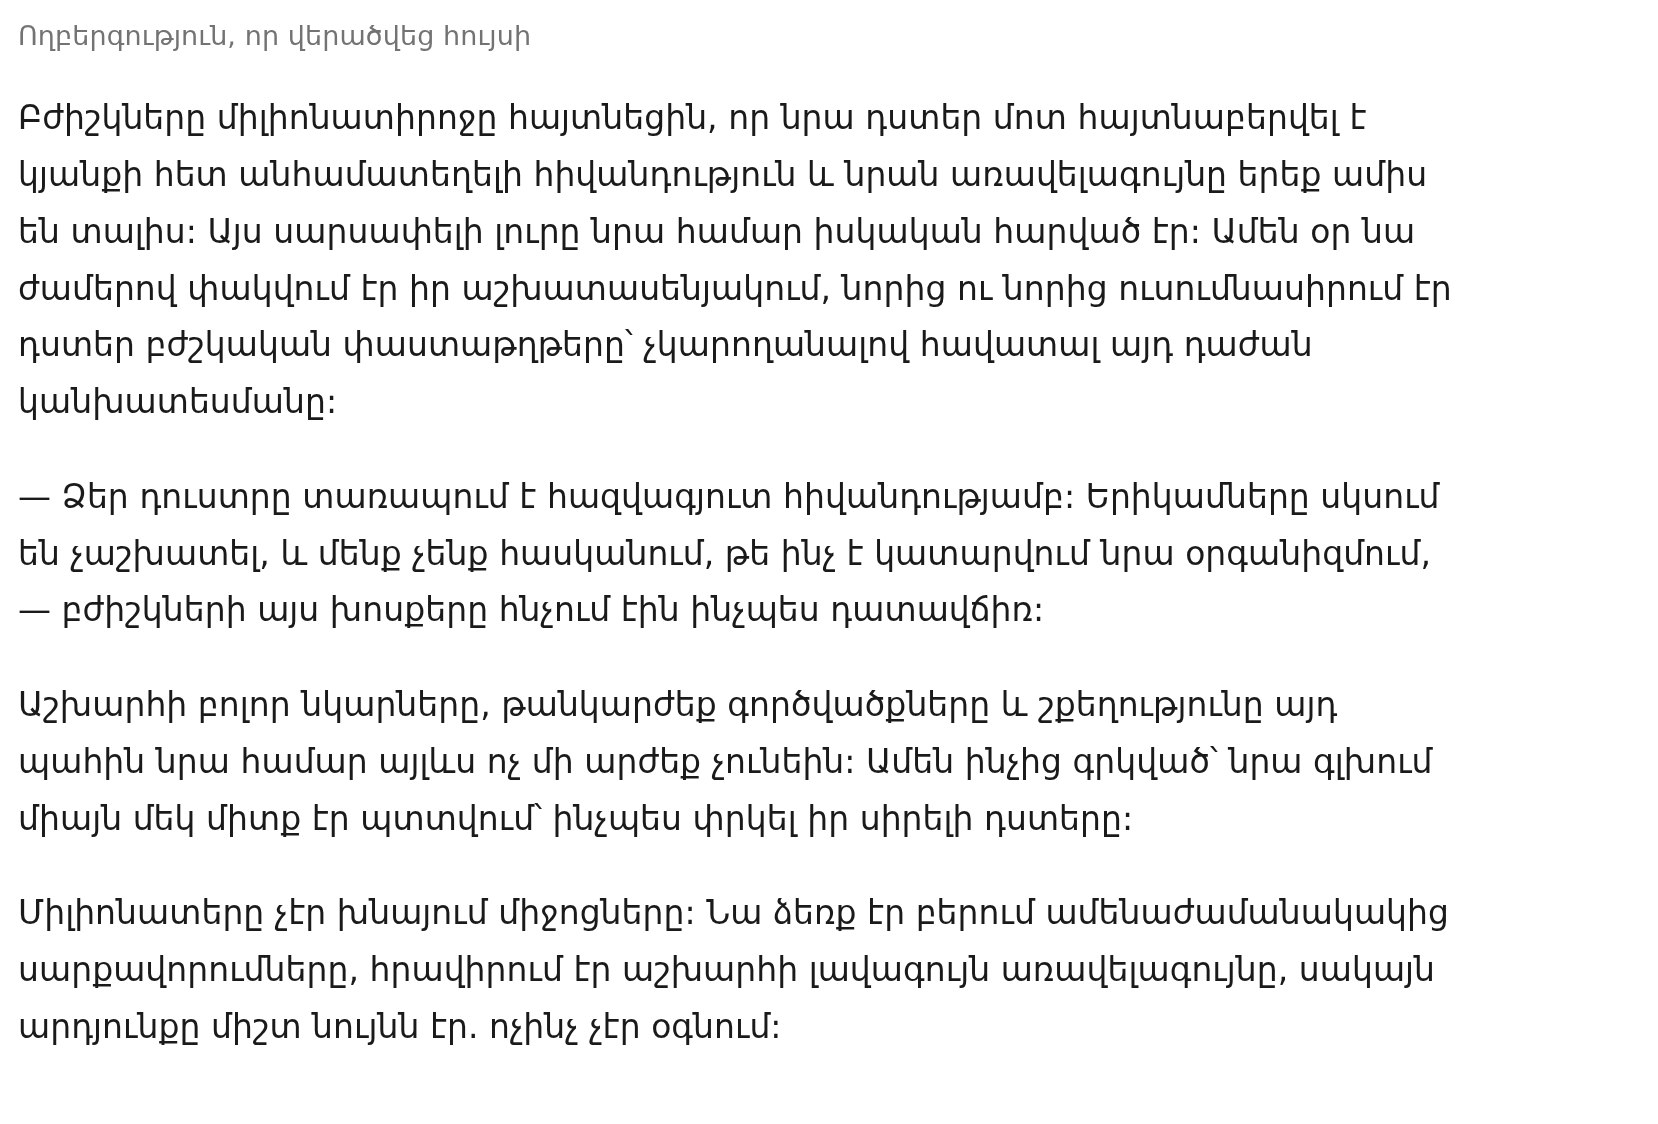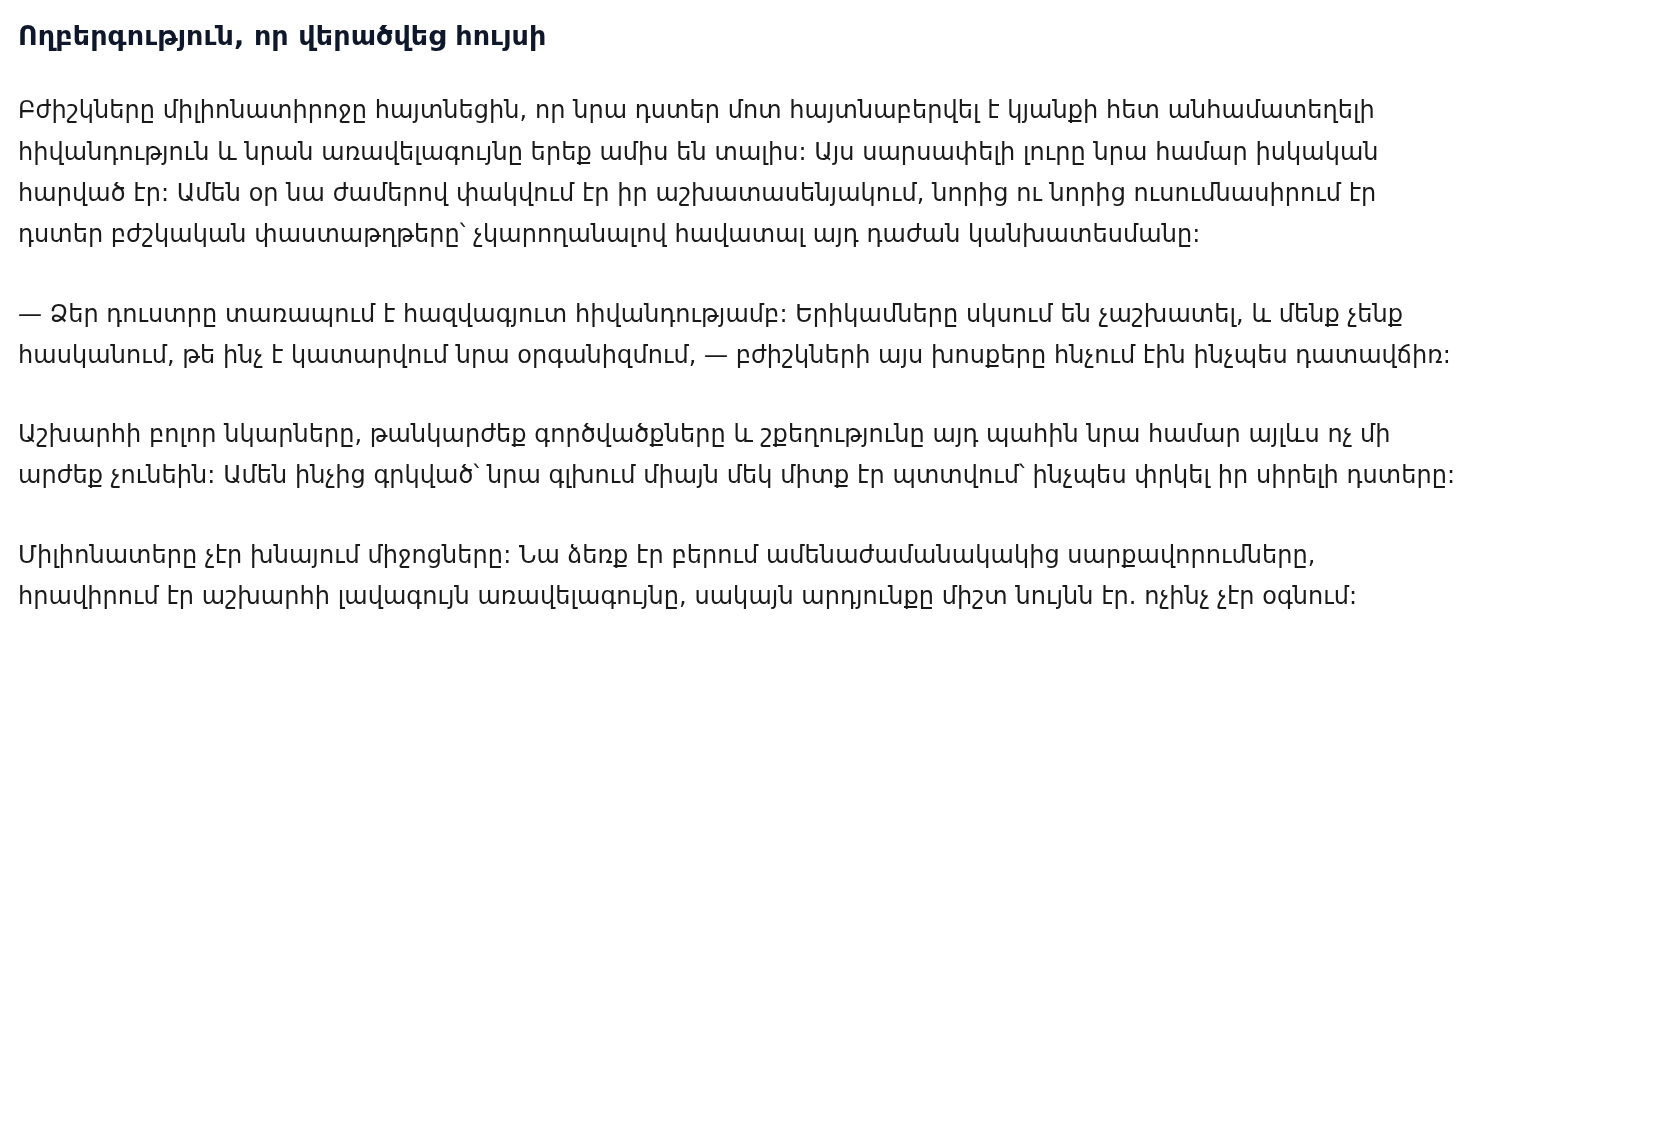--- a/index.html
+++ b/index.html
@@ -13,28 +13,28 @@
     font-family: "DejaVu Sans", sans-serif;
     color: #1a1a1a;
   }
   .page {
     box-sizing: border-box;
     width: 1658px;
     padding: 18px 196px 0 18px;
   }
   .article-title {
     font-size: 27px;
-    font-weight: bold;
+    font-weight: normal;
     line-height: 1.35;
     margin: 0 0 36px 0;
-    color: #0f172a;
+    color: #737373;
     letter-spacing: 0.1px;
   }
   .article-body p {
-    font-size: 24px;
+    font-size: 33px;
     line-height: 1.72;
     margin: 0 0 38px 0;
     color: #1a1a1a;
     text-align: left;
     letter-spacing: 0.05px;
   }
   .article-body p:last-child {
     margin-bottom: 0;
   }
 </style>

